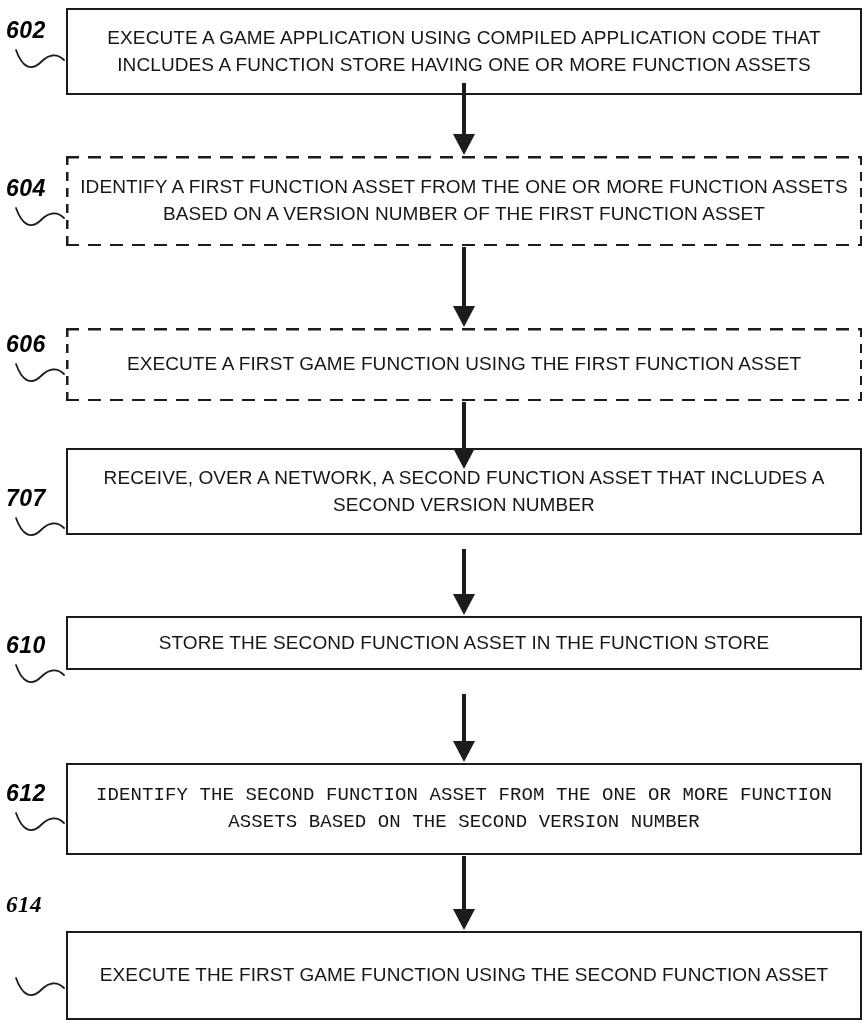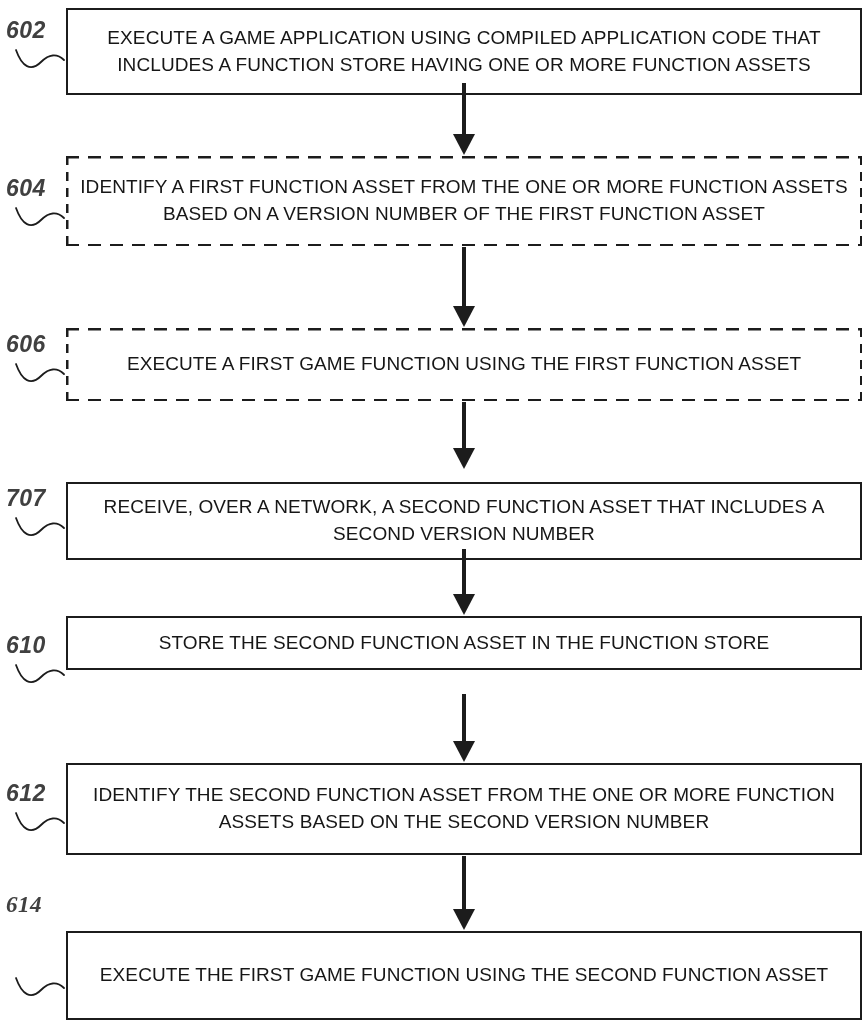--- a/index.html
+++ b/index.html
@@ -28,44 +28,44 @@
     text-align: center;
     font-size: 19px;
     line-height: 1.42;
     letter-spacing: 0.1px;
     color: #161616;
     padding: 2px 14px;
   }
   .s1 { top: 8px;   height: 87px; }
   .s2 { top: 156px; height: 90px; align-items: center; }
   .s3 { top: 328px; height: 73px; }
-  .s4 { top: 482px; height: 78px; align-items: center; }
+  .s4 { top: 448px; height: 87px; align-items: center; }
   .s5 { top: 616px; height: 54px; }
-  .s6 { top: 763px; height: 92px; }
+  .s6 { top: 763px; height: 92px; font-family: Liberation Mono, monospace; }
   .s7 { top: 931px; height: 89px; }
 
   
   .dashed {
     border: none;
     background:
       repeating-linear-gradient(90deg,  #1c1c1c 0 13px, transparent 13px 22px) left top    / 100% 2.5px no-repeat,
       repeating-linear-gradient(90deg,  #1c1c1c 0 13px, transparent 13px 22px) left bottom / 100% 2.5px no-repeat,
       repeating-linear-gradient(180deg, #1c1c1c 0 9px,  transparent 9px 16px)  left top    / 2.5px 100% no-repeat,
       repeating-linear-gradient(180deg, #1c1c1c 0 9px,  transparent 9px 16px)  right top   / 2.5px 100% no-repeat;
   }
 
   
   .ref {
     position: absolute;
     left: 6px;
     font-family: "Liberation Sans", sans-serif;
     font-style: italic;
     font-weight: 700;
     font-size: 23px;
-    color: #404040;
+    color: #000000;
     letter-spacing: 0.5px;
   }
   .r1 { top: 17px; }
   .r2 { top: 175px; }
   .r3 { top: 331px; }
   .r4 { top: 485px; }
   .r5 { top: 632px; }
   .r6 { top: 780px; }
   .r7 { top: 892px; font-family: Liberation Serif, serif; }
 

